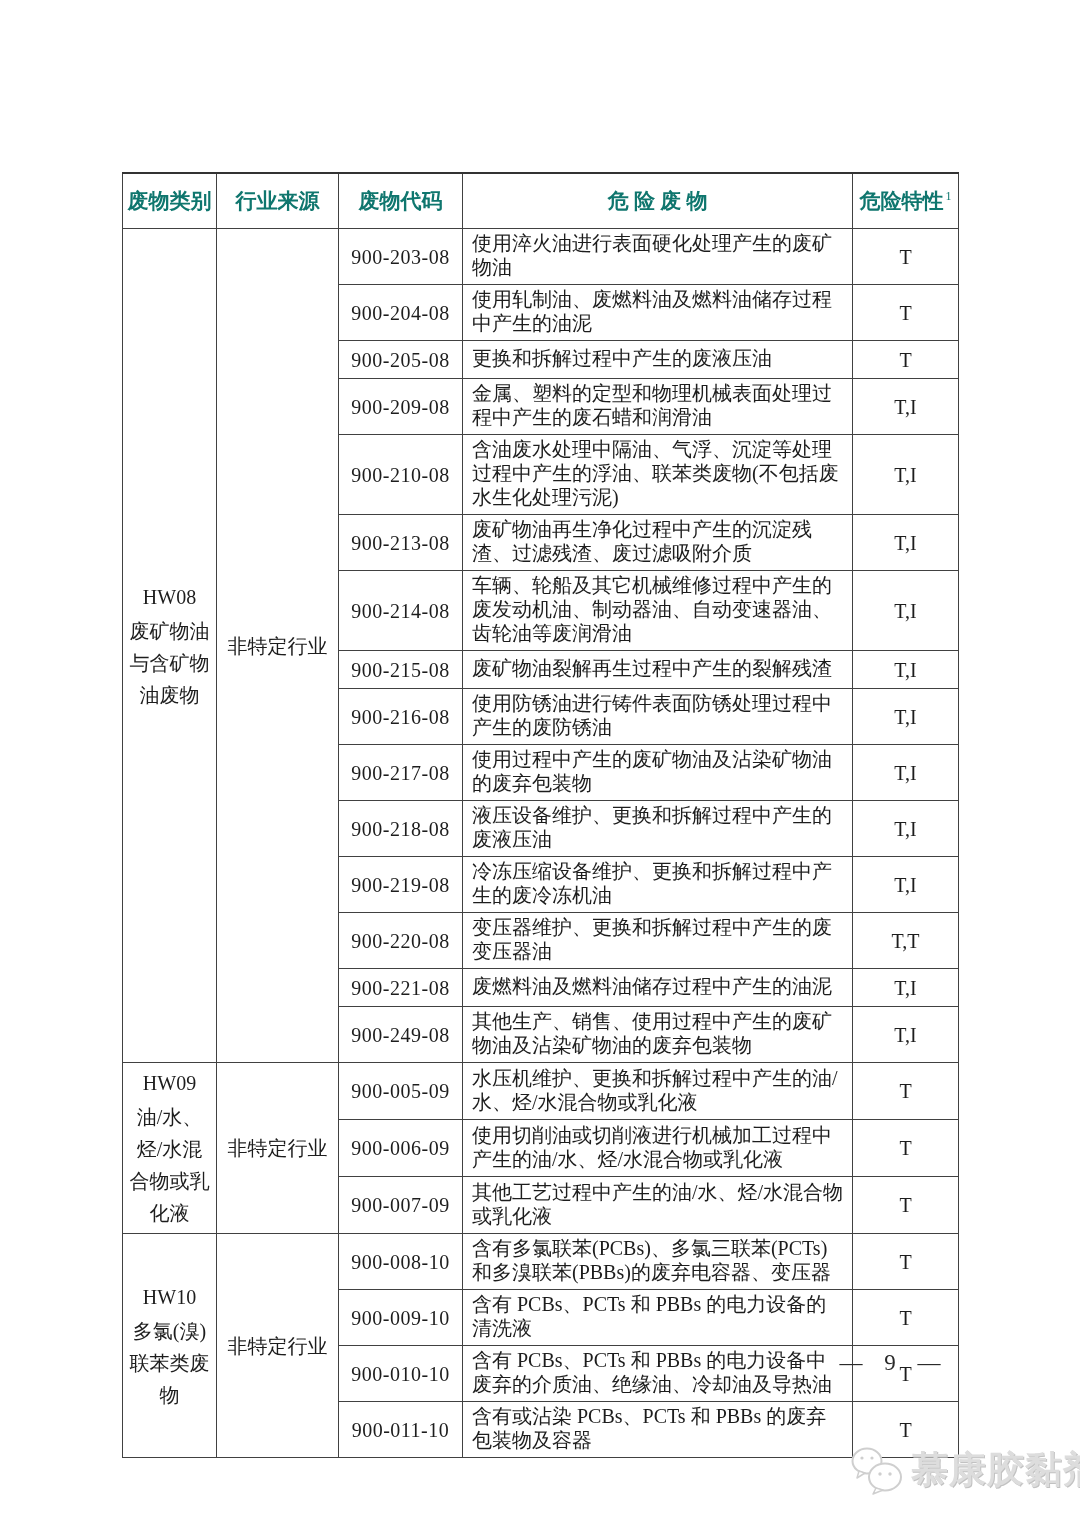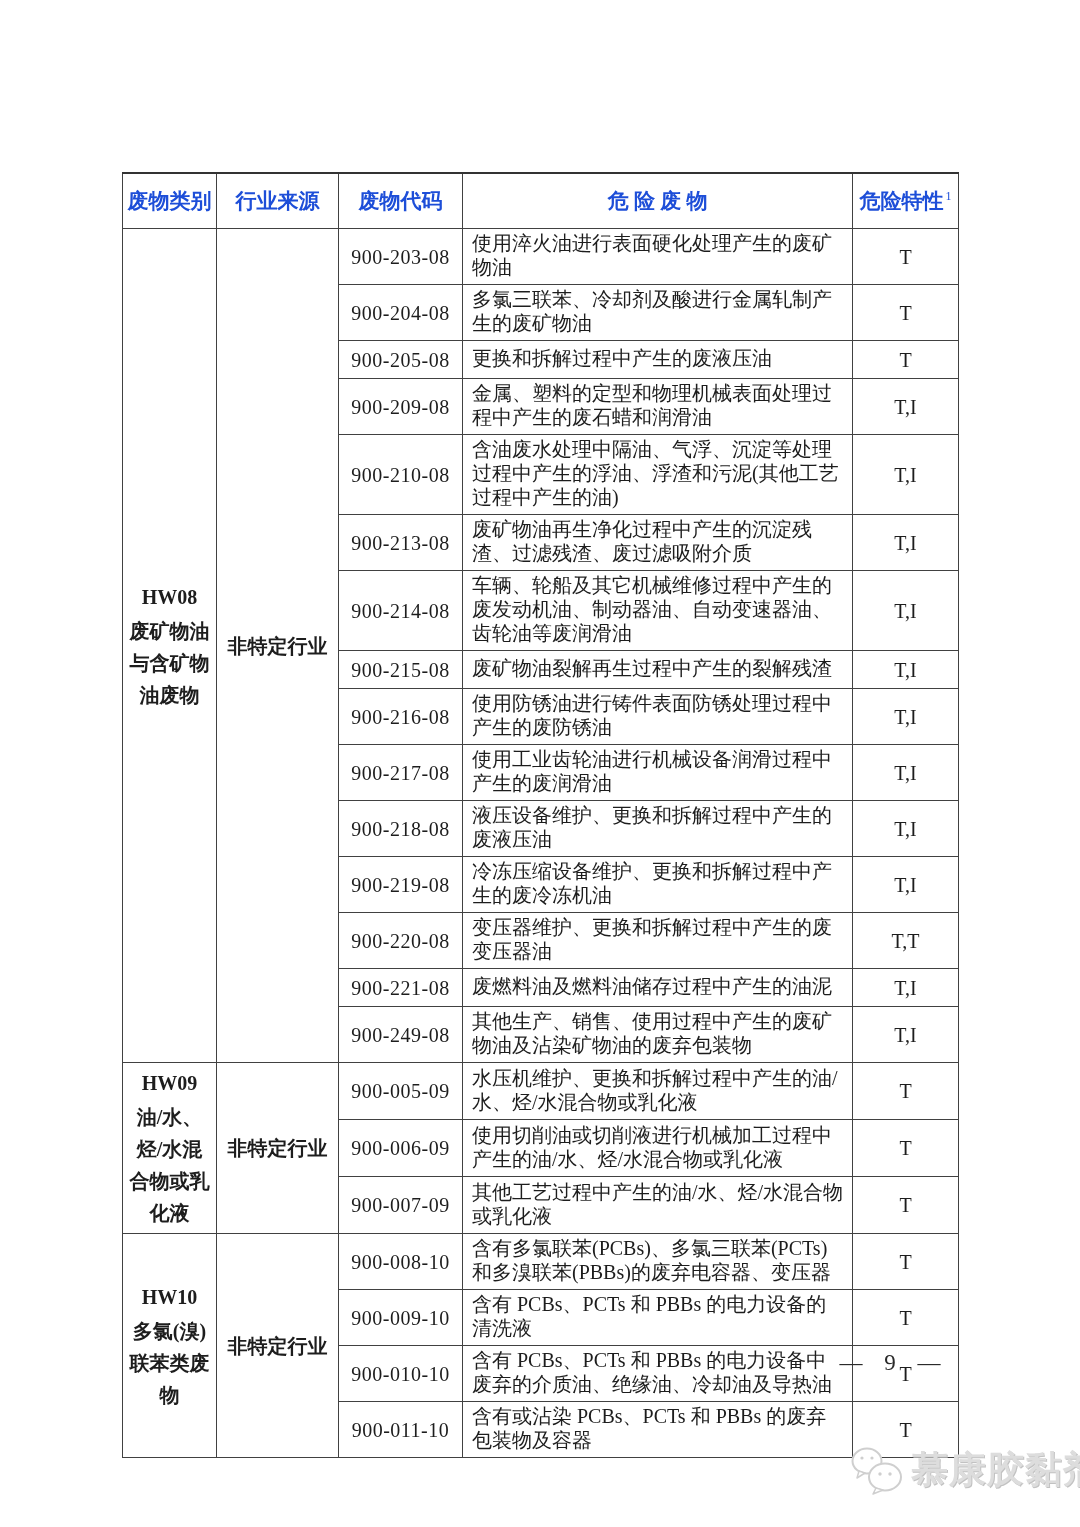--- a/index.html
+++ b/index.html
@@ -20,34 +20,33 @@
     border-top: 2px solid #333;
   }
   .doc-table th, .doc-table td {
     border: 1px solid #414141;
   }
   .doc-table thead th {
     font-weight: bold;
     font-size: 21px;
     text-align: center;
     padding: 13px 2px;
-    color: #1d4ed8;
+    color: #0f766e;
   }
   .doc-table td {
     font-size: 20px;
     line-height: 1.2;
     vertical-align: middle;
     height: 38px;
   }
   td.cat, td.ind {
     text-align: center;
     padding: 4px 5px;
     word-break: break-all;
     line-height: 1.6;
-    font-weight: bold;
   }
   td.cat .cat-code { margin-bottom: 2px; }
   td.code {
     text-align: center;
     padding: 4px 8px;
     white-space: nowrap;
     letter-spacing: 0.5px;
   }
   td.desc {
     text-align: left;
@@ -117,36 +116,36 @@
             <div class="cat-code">HW08</div>
             <div>废矿物油与含矿物油废物</div>
           </td>
           <td class="ind" rowspan="15">非特定行业</td>
           <td class="code">900-203-08</td>
           <td class="desc">使用淬火油进行表面硬化处理产生的废矿物油</td>
           <td class="haz">T</td>
         </tr>
         <tr>
           <td class="code">900-204-08</td>
-          <td class="desc">多氯三联苯、冷却剂及酸进行金属轧制产生的废矿物油</td>
+          <td class="desc">使用轧制油、废燃料油及燃料油储存过程中产生的油泥</td>
           <td class="haz">T</td>
         </tr>
         <tr>
           <td class="code">900-205-08</td>
           <td class="desc">更换和拆解过程中产生的废液压油</td>
           <td class="haz">T</td>
         </tr>
         <tr>
           <td class="code">900-209-08</td>
           <td class="desc">金属、塑料的定型和物理机械表面处理过程中产生的废石蜡和润滑油</td>
           <td class="haz">T,I</td>
         </tr>
         <tr>
           <td class="code">900-210-08</td>
-          <td class="desc">含油废水处理中隔油、气浮、沉淀等处理过程中产生的浮油、浮渣和污泥(其他工艺过程中产生的油)</td>
+          <td class="desc">含油废水处理中隔油、气浮、沉淀等处理过程中产生的浮油、联苯类废物(不包括废水生化处理污泥)</td>
           <td class="haz">T,I</td>
         </tr>
         <tr>
           <td class="code">900-213-08</td>
           <td class="desc">废矿物油再生净化过程中产生的沉淀残渣、过滤残渣、废过滤吸附介质</td>
           <td class="haz">T,I</td>
         </tr>
         <tr>
           <td class="code">900-214-08</td>
           <td class="desc">车辆、轮船及其它机械维修过程中产生的废发动机油、制动器油、自动变速器油、齿轮油等废润滑油</td>
@@ -157,21 +156,21 @@
           <td class="desc">废矿物油裂解再生过程中产生的裂解残渣</td>
           <td class="haz">T,I</td>
         </tr>
         <tr>
           <td class="code">900-216-08</td>
           <td class="desc">使用防锈油进行铸件表面防锈处理过程中产生的废防锈油</td>
           <td class="haz">T,I</td>
         </tr>
         <tr>
           <td class="code">900-217-08</td>
-          <td class="desc">使用工业齿轮油进行机械设备润滑过程中产生的废润滑油</td>
+          <td class="desc">使用过程中产生的废矿物油及沾染矿物油的废弃包装物</td>
           <td class="haz">T,I</td>
         </tr>
         <tr>
           <td class="code">900-218-08</td>
           <td class="desc">液压设备维护、更换和拆解过程中产生的废液压油</td>
           <td class="haz">T,I</td>
         </tr>
         <tr>
           <td class="code">900-219-08</td>
           <td class="desc">冷冻压缩设备维护、更换和拆解过程中产生的废冷冻机油</td>

